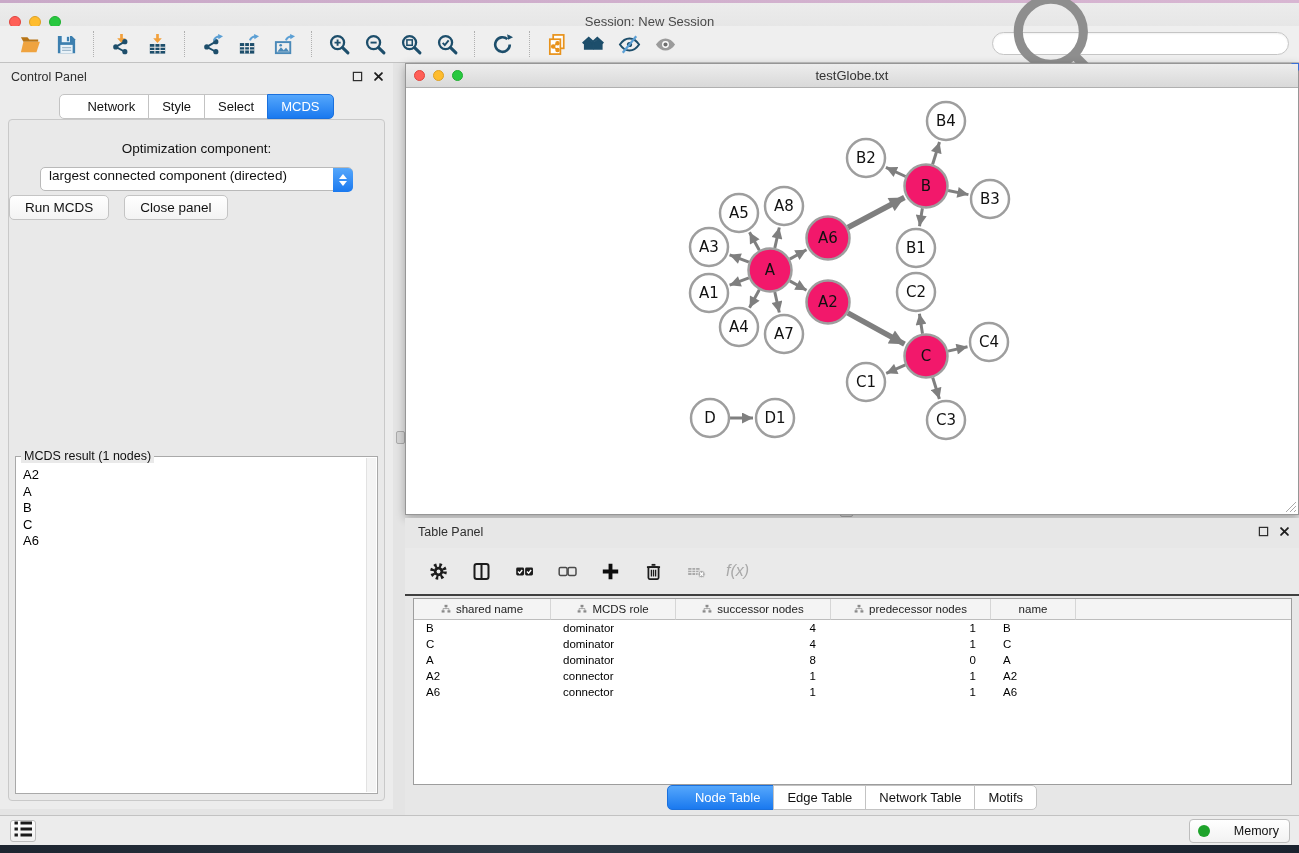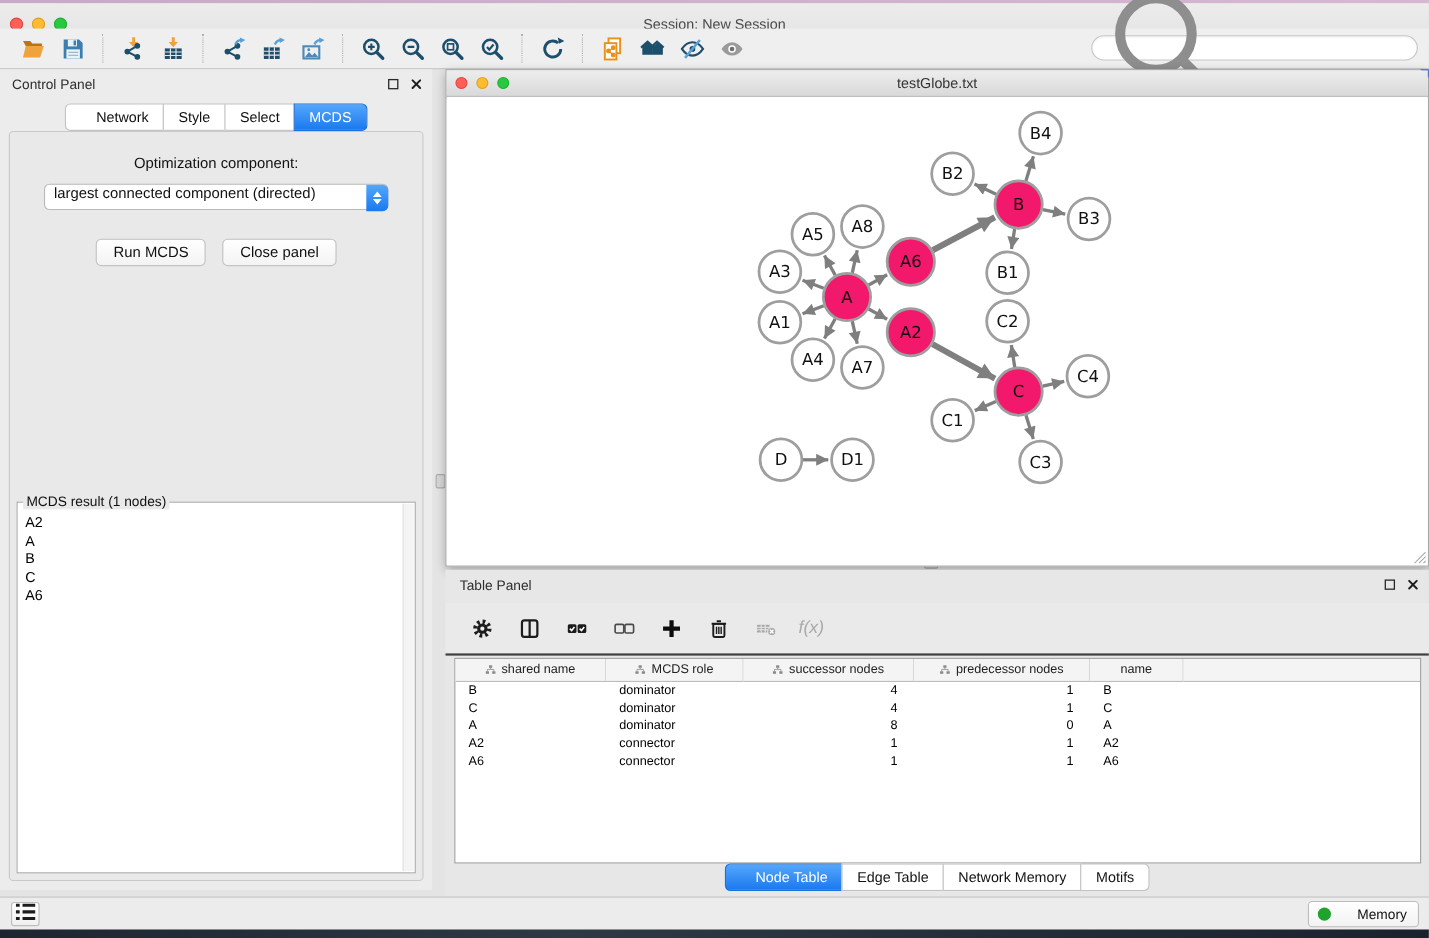--- a/index.html
+++ b/index.html
@@ -50,21 +50,21 @@
   .cp-content { position:absolute; left:8px; right:8px; top:56px; bottom:8px;
     background:#e9e9e9; border:1px solid #c9c9c9; border-radius:4px; }
   .opt-label { margin-top:21px; text-align:center; font-size:13.5px; color:#111; }
   .dropdown { width:313px; height:24px; margin:11px auto 0 auto; background:#fff; border:1px solid #b9b9b9;
     border-radius:5px; display:flex; align-items:flex-start; position:relative; }
   .dropdown .dd-text { flex:1; font-size:13.5px; color:#111; padding-left:8px; white-space:nowrap; }
   .dd-stepper { width:20px; height:24px; margin-right:-1px; background:linear-gradient(#55a7fc,#1a79ef);
     border-radius:0 5px 5px 0; display:flex; flex-direction:column; align-items:center; justify-content:center; gap:2px; }
   .dd-up   { width:0; height:0; border-left:4px solid transparent; border-right:4px solid transparent; border-bottom:5px solid #fff; }
   .dd-down { width:0; height:0; border-left:4px solid transparent; border-right:4px solid transparent; border-top:5px solid #fff; }
-  .btn-row { margin-top:26px; display:flex; justify-content:center; gap:15px; }
+  .btn-row { margin-top:4px; display:flex; justify-content:flex-start; gap:15px; }
   .mac-btn { background:linear-gradient(#ffffff,#f3f3f3); border:1px solid #c4c4c4; border-radius:5px;
     font-size:13.5px; color:#111; padding:4px 15px; font-family:"Liberation Sans",sans-serif; }
   .result-box { position:absolute; left:6px; right:6px; top:336px; bottom:6px; background:#fff; border:1px solid #a9a9a9; }
   .result-legend { position:absolute; top:-8px; left:5px; background:#e9e9e9; padding:0 3px; font-size:12.5px; color:#111; }
   .result-list { position:absolute; left:0; top:4px; bottom:1px; right:11px; overflow:hidden; padding:6px 0 0 7px; }
   .result-item { font-size:13px; color:#000; line-height:16.5px; }
   .result-scroll { position:absolute; right:1px; top:1px; bottom:1px; width:10px; background:#f4f4f4; border-left:1px solid #e2e2e2; }
 
   
   .v-handle { position:absolute; left:396px; top:431px; width:9px; height:13px; background:#d6d6d6; border:1px solid #ababab; border-radius:2px; }
@@ -670,21 +670,21 @@
             <div class="td ar">1</div>
             <div class="td al">A6</div>
             <div class="td"></div>
           </div>
         </div>
     </div>
     <div class="tp-tabs-row">
       <span class="seg-tabs">
           <span class="seg-tab active">Node Table</span>
           <span class="seg-tab">Edge Table</span>
-          <span class="seg-tab">Network Memory</span>
+          <span class="seg-tab">Network Table</span>
           <span class="seg-tab">Motifs</span>
         </span>
     </div>
   </div>
 
   <div class="statusbar">
     <div class="list-btn">
       <span><svg viewBox="0 0 24 24" style="width:100%;height:100%">
             <g stroke="#1c1c1c" stroke-width="2.8">
               <path d="M3.5 6h3.4M3.5 12h3.4M3.5 18h3.4"></path>

